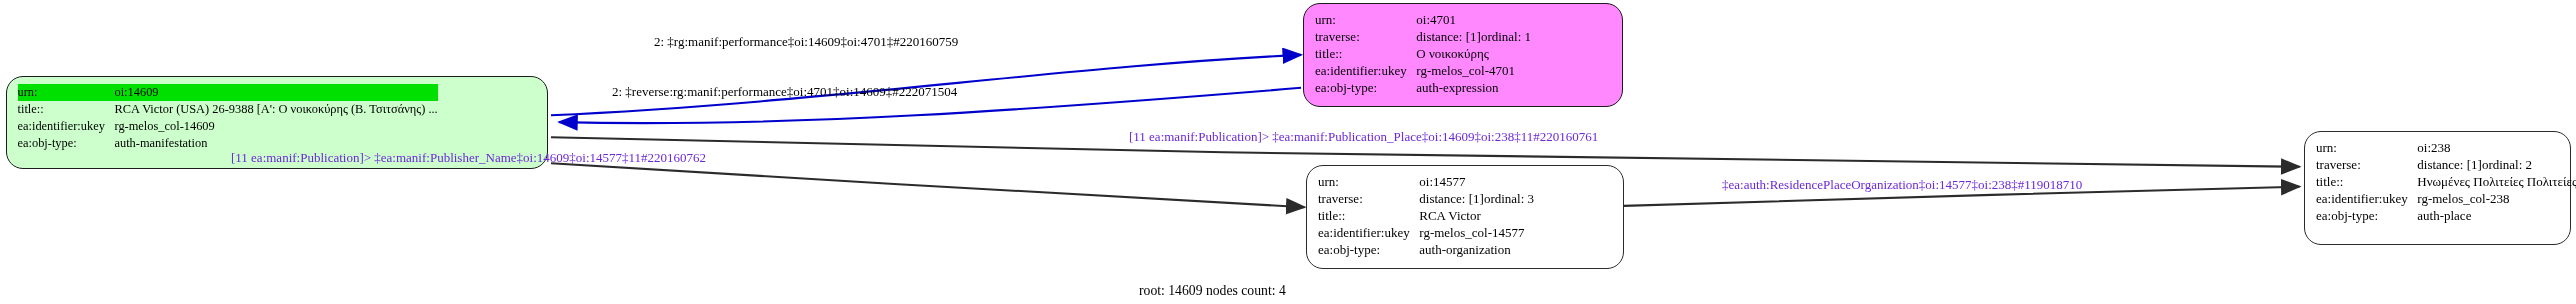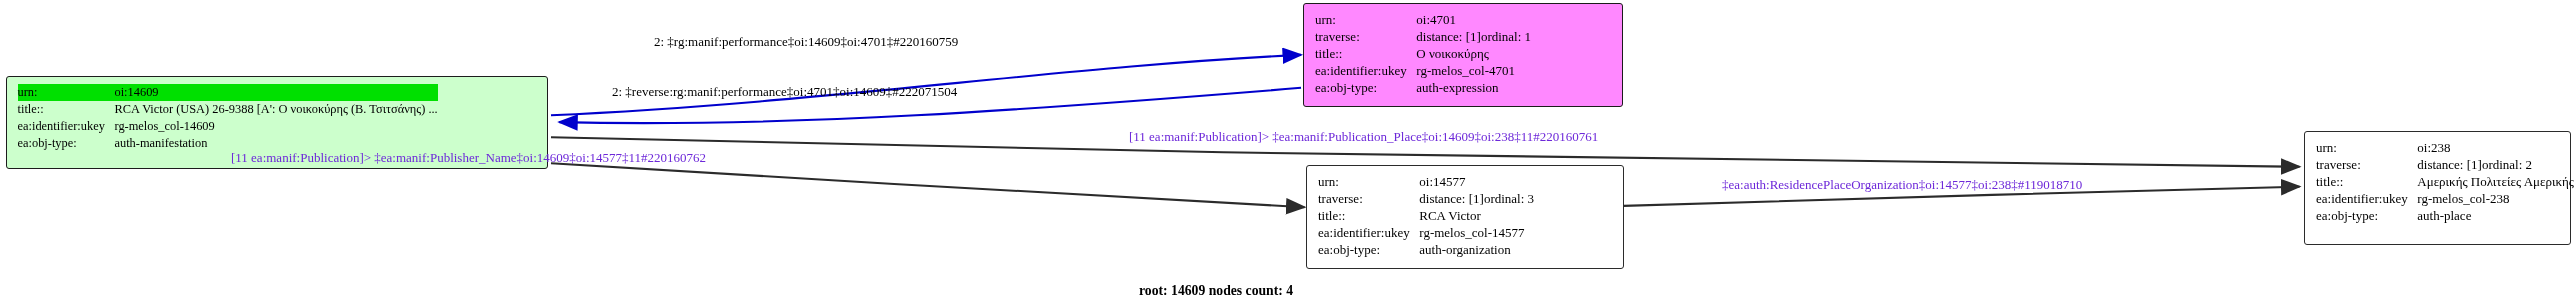--- a/index.html
+++ b/index.html
@@ -9,21 +9,21 @@
     font-family:"Liberation Serif","DejaVu Serif",serif;
     overflow:hidden;
     position:relative;
   }
   #stage{position:absolute;left:0;top:0;width:2576px;height:304px;}
   svg#edges{position:absolute;left:0;top:0;width:2576px;height:304px;pointer-events:none;}
 
   .node{
     position:absolute;
     border:1.4px solid #2b2b2b;
-    border-radius:3px;
+    border-radius:17px;
     box-sizing:border-box;
     background:#ffffff;
   }
   .node.green{background:#ccffcc;border-color:#1c1c1c;}
   .node.pink{background:#ff88ff;border-color:#1c1c1c;}
 
   .node .rows{
     display:table;
     border-collapse:collapse;
     margin:6.9px 0 0 11px;
@@ -164,21 +164,21 @@
       <div class="row">
         <span class="k">urn:</span>
         <span class="v">oi:238</span>
       </div>
       <div class="row">
         <span class="k">traverse:</span>
         <span class="v"><span class="trav">distance: [1]</span><span class="ord">ordinal: 2</span></span>
       </div>
       <div class="row">
         <span class="k">title::</span>
-        <span class="v">Αμερικής Πολιτείες Αμερικής</span>
+        <span class="v">Ηνωμένες Πολιτείες Πολιτείες</span>
       </div>
       <div class="row">
         <span class="k">ea:identifier:ukey</span>
         <span class="v">rg-melos_col-238</span>
       </div>
       <div class="row">
         <span class="k">ea:obj-type:</span>
         <span class="v">auth-place</span>
       </div>
     </div>
@@ -187,16 +187,16 @@
   <div class="edge-label blue" style="left:654px;top:34px;">2: ‡rg:manif:performance‡oi:14609‡oi:4701‡#220160759</div>
 
   <div class="edge-label blue" style="left:612px;top:84px;">2: ‡reverse:rg:manif:performance‡oi:4701‡oi:14609‡#222071504</div>
 
   <div class="edge-label" style="left:1129px;top:129px;">[11 ea:manif:Publication]&gt; ‡ea:manif:Publication_Place‡oi:14609‡oi:238‡11#220160761</div>
 
   <div class="edge-label" style="left:231px;top:150px;">[11 ea:manif:Publication]&gt; ‡ea:manif:Publisher_Name‡oi:14609‡oi:14577‡11#220160762</div>
 
   <div class="edge-label" style="left:1722px;top:177px;">‡ea:auth:ResidencePlaceOrganization‡oi:14577‡oi:238‡#119018710</div>
 
-  <div class="caption" style="left:1139px;top:283px;font-weight:bold;">root: 14609 nodes count: 4</div>
+  <div class="caption" style="left:1139px;top:283px;">root: 14609 nodes count: 4</div>
 
 </div>
 
 
 </body></html>

